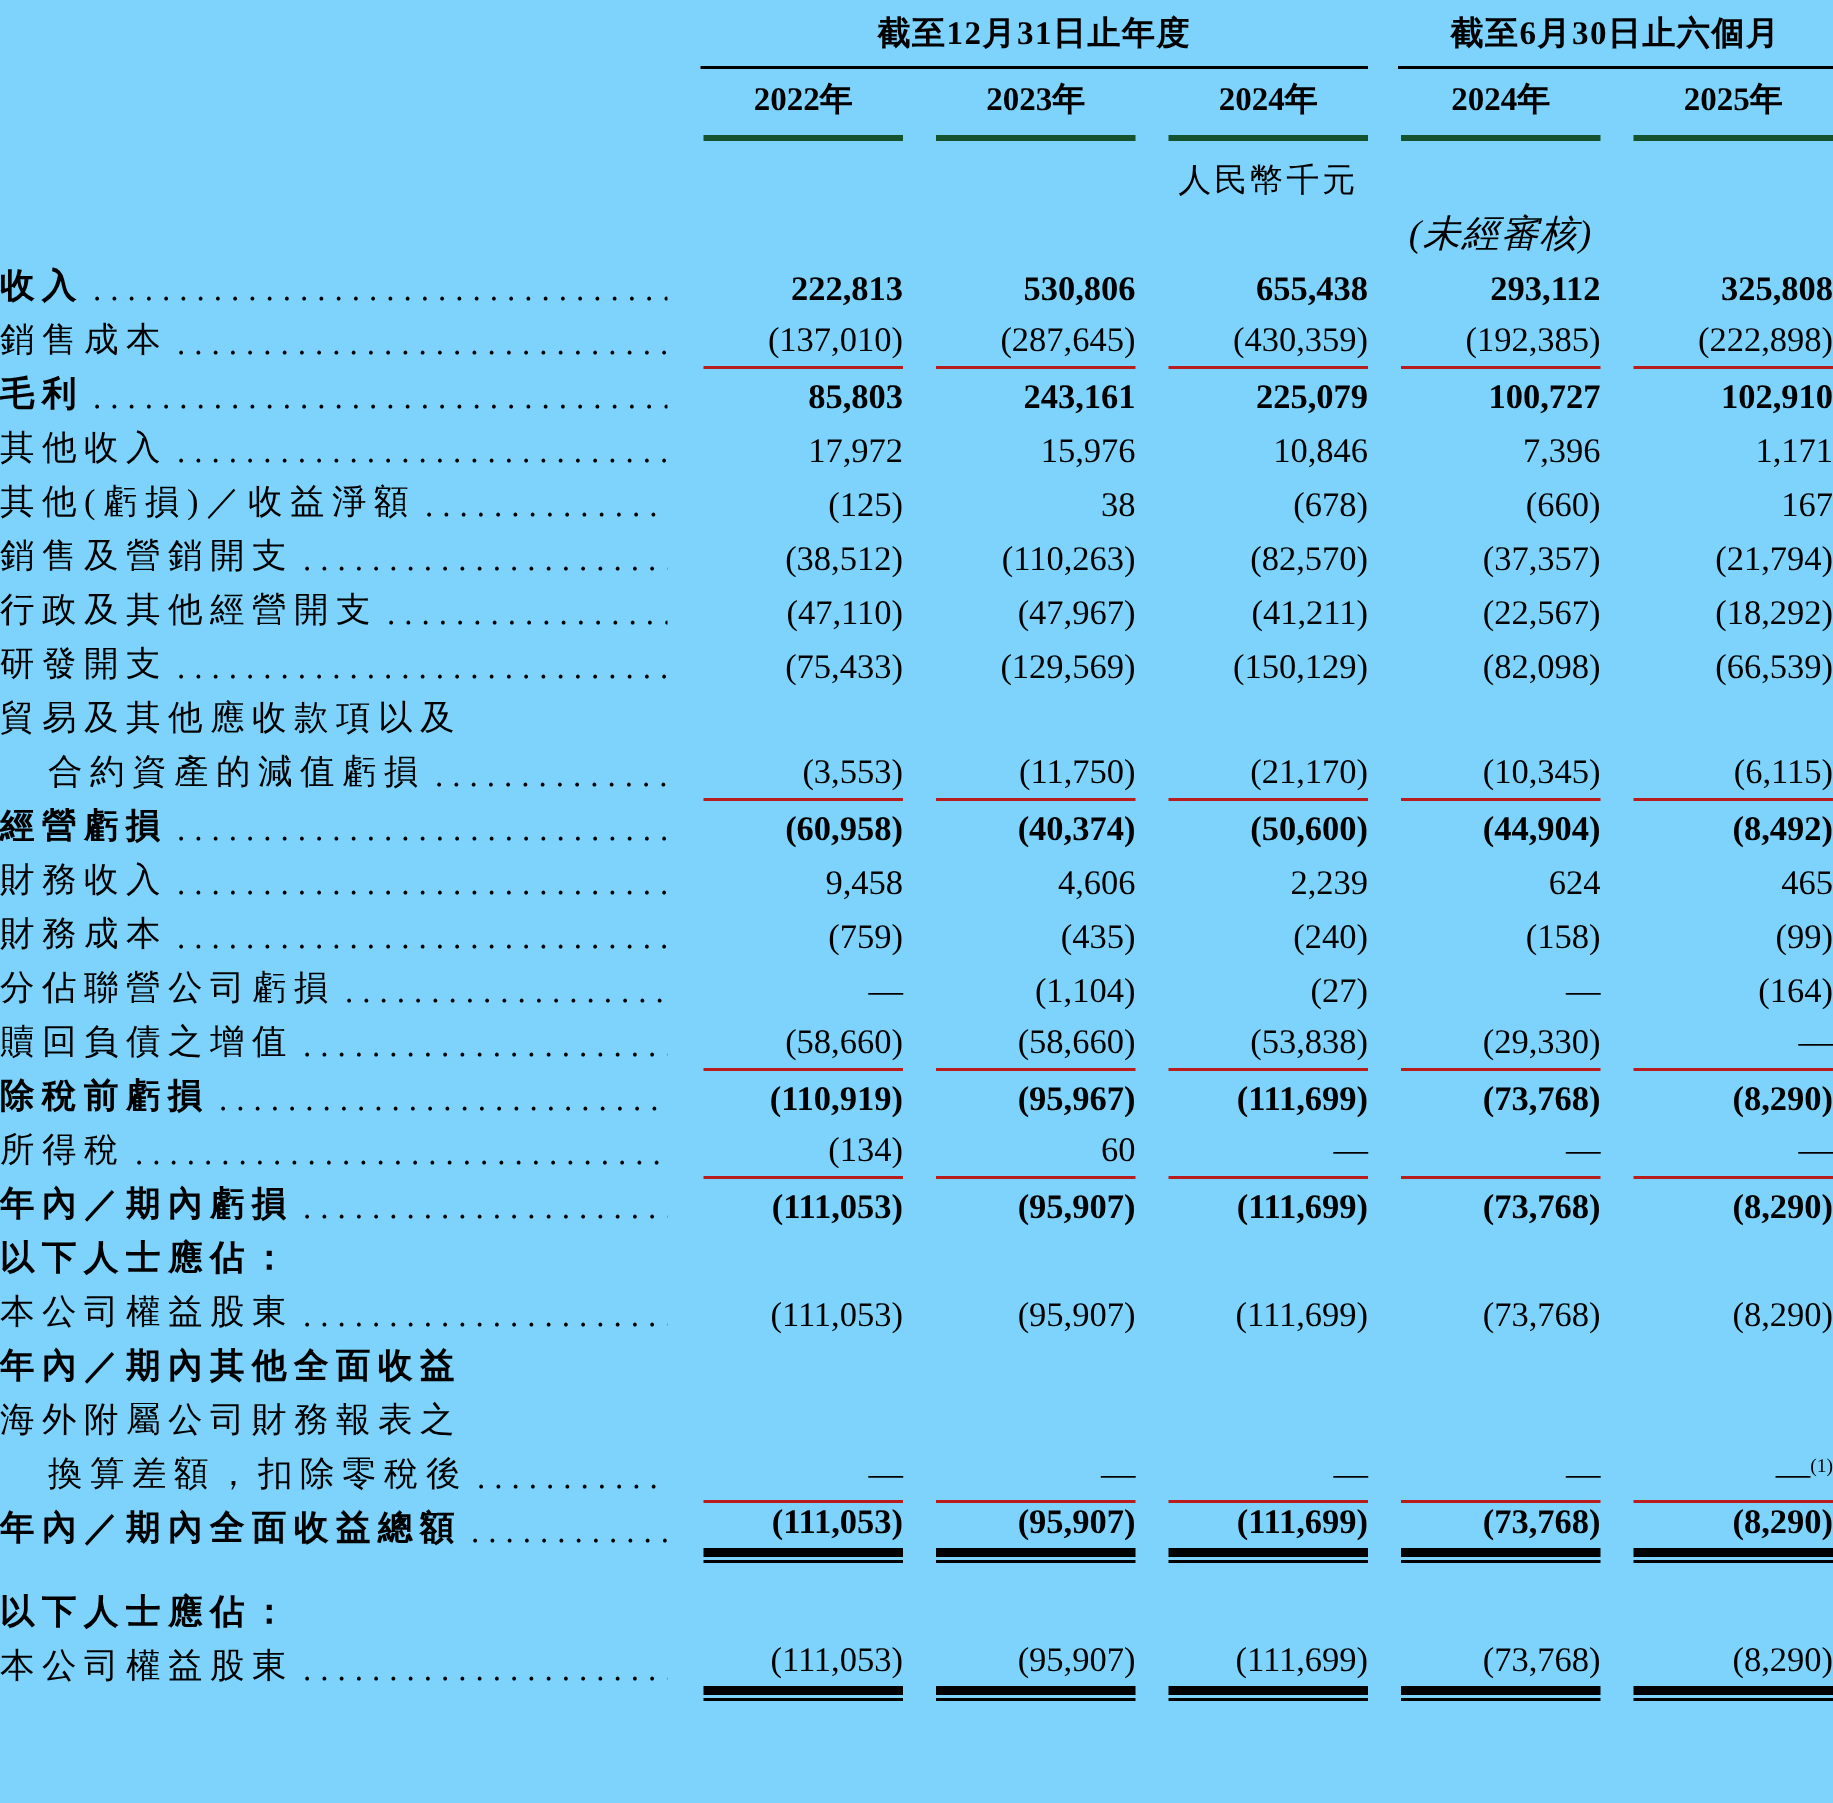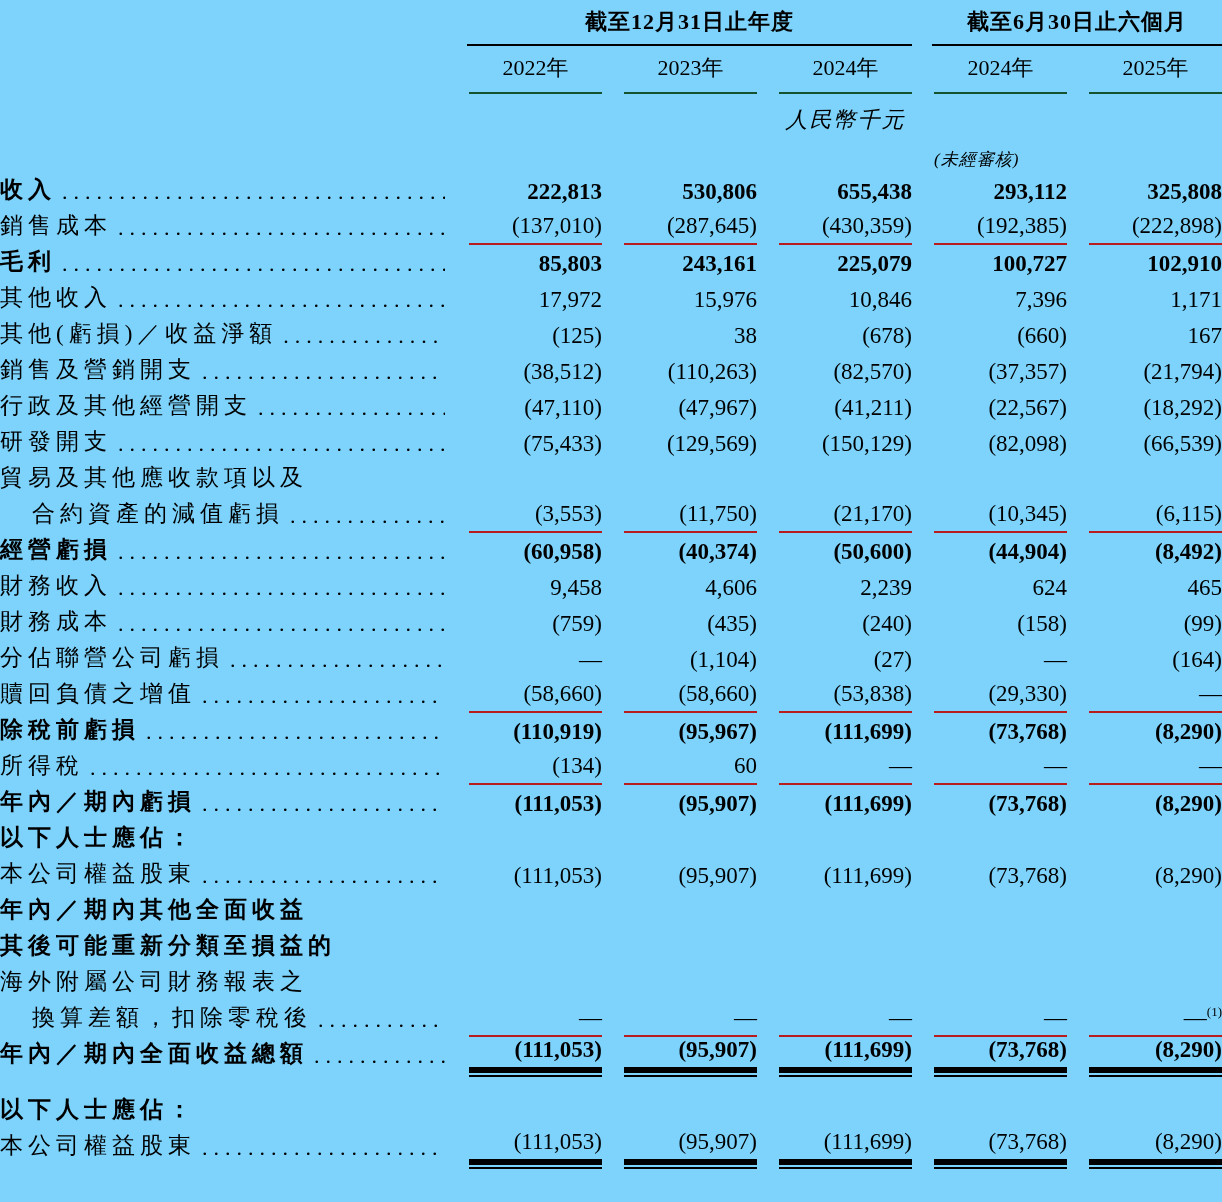--- a/index.html
+++ b/index.html
@@ -35,40 +35,40 @@
     font-size: 22px;
     letter-spacing: 1px;
     border-bottom: 2px solid #000;
     padding-bottom: 7px;
     white-space: nowrap;
   }
   tr.year-row { height: 48px; }
   .yr {
     margin-left: 22px;
     text-align: center;
-    font-weight: normal;
+    font-weight: bold;
     font-size: 22px;
-    border-bottom: 2px solid #14532d;
+    border-bottom: 4px solid #14532d;
     padding-bottom: 9px;
   }
   tr.unit-row { height: 45px; }
   .unit {
     margin-left: 22px;
     text-align: center;
-    font-style: italic;
     font-size: 22px;
     letter-spacing: 2px;
     padding-bottom: 4px;
     white-space: nowrap;
   }
   tr.unaudited-row { height: 34px; }
   .unaudited {
     margin-left: 22px;
+    text-align: center;
     font-style: italic;
-    font-size: 17px;
+    font-size: 25px;
     letter-spacing: 1px;
     padding-bottom: 2px;
     white-space: nowrap;
   }
 
   
   tbody tr { height: 36px; margin-top: 32px; }
   tbody tr.tall { height: 56px; }
   .label-wrap {
     display: flex;
@@ -650,42 +650,20 @@
           <td class="val">
             <div class="num"></div>
           </td>
           <td class="val">
             <div class="num"></div>
           </td>
         </tr>
         <tr>
     <td class="label-cell">
       <div class="label-wrap">
-        <span class="label-text bold">其後可能重新分類至損益的</span>
-      </div>
-    </td>
-  <td class="val">
-            <div class="num"></div>
-          </td>
-          <td class="val">
-            <div class="num"></div>
-          </td>
-          <td class="val">
-            <div class="num"></div>
-          </td>
-          <td class="val">
-            <div class="num"></div>
-          </td>
-          <td class="val">
-            <div class="num"></div>
-          </td>
-        </tr>
-        <tr>
-    <td class="label-cell">
-      <div class="label-wrap">
         <span class="label-text">海外附屬公司財務報表之</span>
       </div>
     </td>
   <td class="val">
             <div class="num"></div>
           </td>
           <td class="val">
             <div class="num"></div>
           </td>
           <td class="val">

